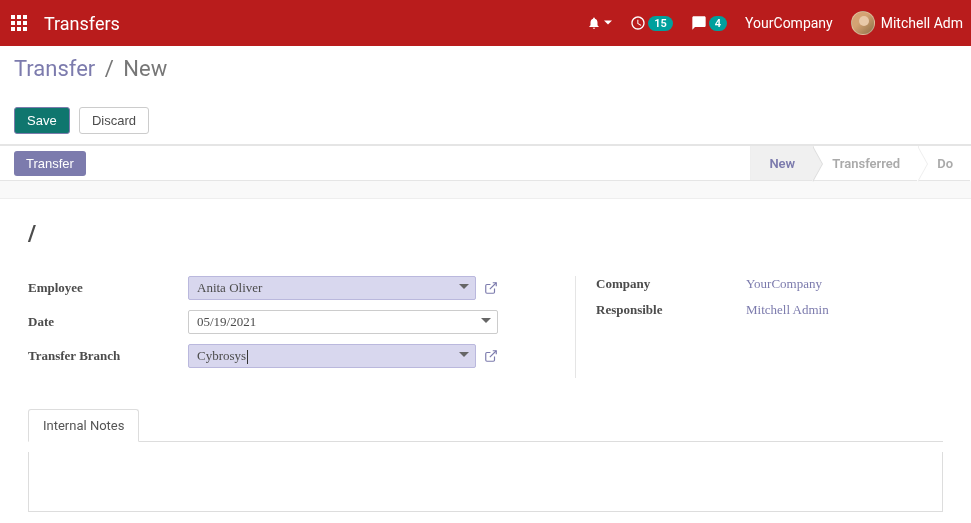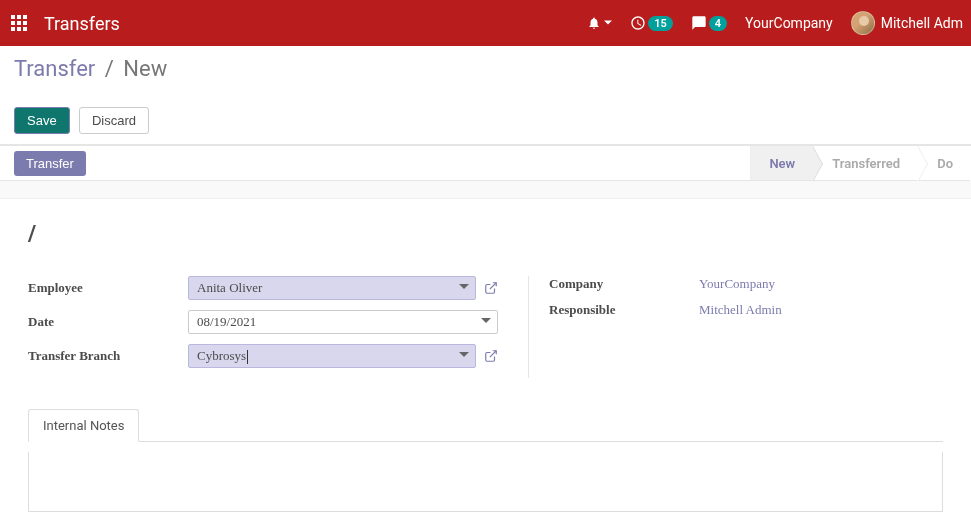--- a/index.html
+++ b/index.html
@@ -48,21 +48,21 @@
 .field-row { display: flex; align-items: center; margin-bottom: 10px; font-family: Liberation Serif, serif; }
 .field-label { width: 160px; font-weight: 700; font-size: 13px; color: #4c4c4c; }
 .field-control { flex: 1; display: flex; align-items: center; }
 .sel-input { flex: 1; border: 1px solid #ccc; border-radius: 2px; padding: 5px 24px 5px 8px; font-size: 13px; color: #4c4c4c; background: #fff; position: relative; height: 24px; display: flex; align-items: center; }
 .sel-input.highlighted { background: #d8d7ee; border-color: #bab8dd; }
 .sel-input .caret { position: absolute; right: 6px; top: 50%; transform: translateY(-50%); }
 .sel-input .caret svg { fill: #666; }
 .cursor-caret::after { content: ""; display: inline-block; width: 1px; height: 14px; background: #333; margin-left: 1px; vertical-align: middle; }
 .ext-link { margin-left: 8px; color: #7c7bad; cursor: pointer; display: inline-flex; }
 .link-text { color: #7c7bad; cursor: pointer; }
-.col-right { border-left: 1px solid #e5e5e5; padding-left: 20px; }
+.col-right { border-left: 1px solid #e5e5e5; padding-left: 20px; margin-left: 47px; }
 .col-right .field-row .field-label { width: 150px; }
 .col-right .field-value { color: #7c7bad; }
 
 
 .notebook { margin-top: 30px; }
 .nav-tabs { display: flex; border-bottom: 1px solid #ddd; }
 .tab { border: 1px solid #ddd; border-bottom: none; padding: 8px 14px; background: #fff; font-size: 13px; color: #555; border-radius: 3px 3px 0 0; position: relative; top: 1px; cursor: pointer; }
 .tab.active { background: #fff; border-bottom: 1px solid #fff; }
 .tab-content { border: 1px solid #ddd; border-top: none; min-height: 60px; padding: 10px; margin-top: 10px; }
 </style>
@@ -159,21 +159,21 @@
                 <line x1="10" y1="14" x2="21" y2="3"></line>
               </svg>
           </span>
         </div>
       </div>
 
       <div class="field-row">
         <div class="field-label">Date</div>
         <div class="field-control">
           <div class="sel-input">
-            <span>08/19/2021</span>
+            <span>05/19/2021</span>
             <span class="caret"><svg width="10" height="10" viewBox="0 0 10 10">
                   <path d="M0 2 L5 7 L10 2 Z"></path>
                 </svg></span>
           </div>
         </div>
       </div>
 
       <div class="field-row">
         <div class="field-label">Transfer Branch</div>
         <div class="field-control">

